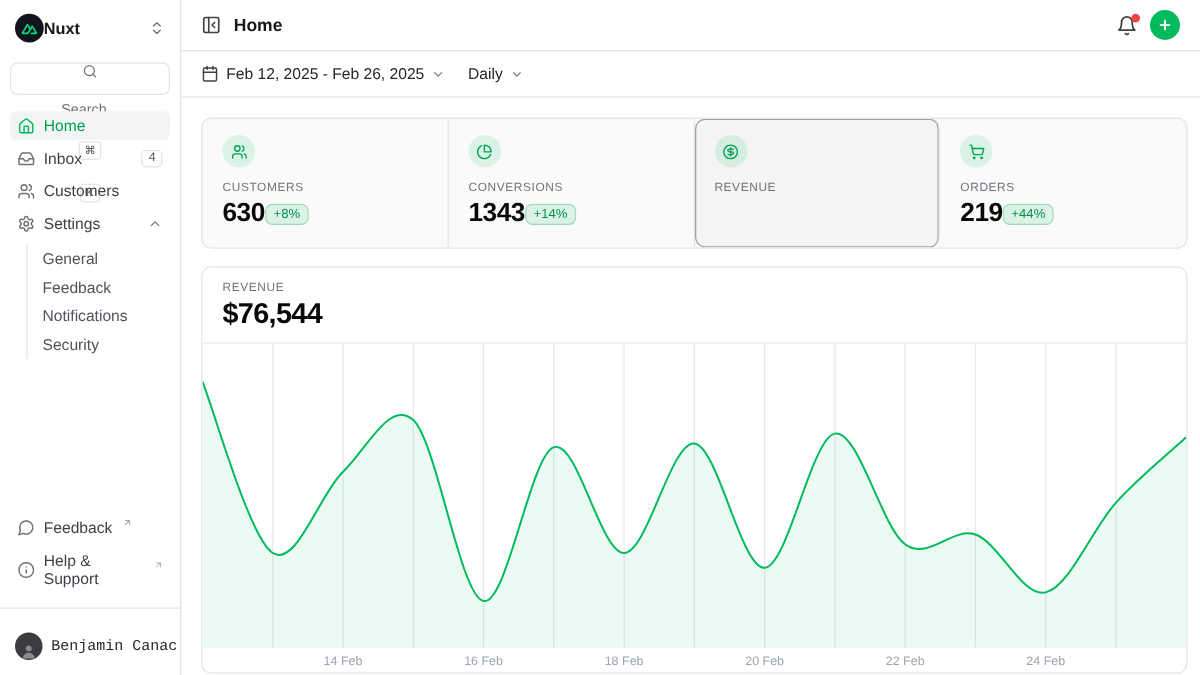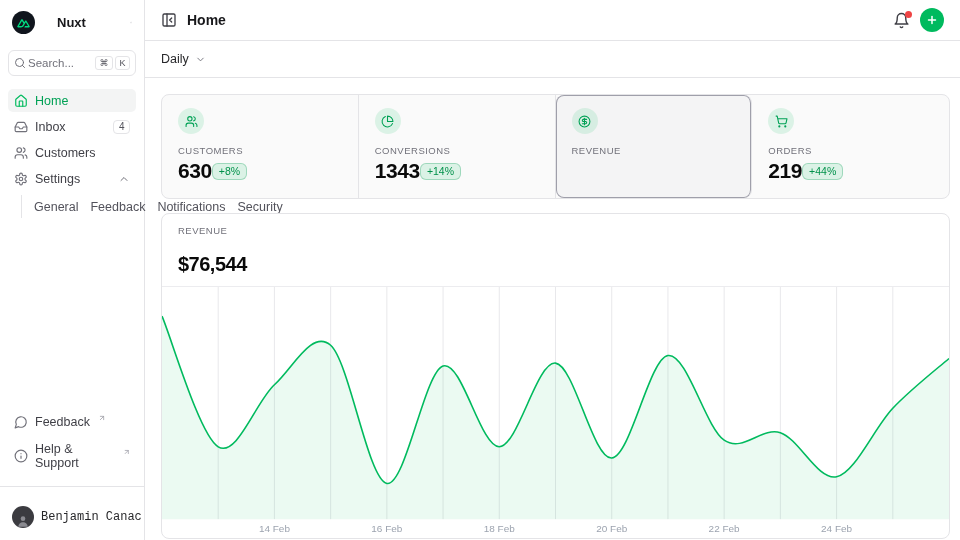--- a/index.html
+++ b/index.html
@@ -3,45 +3,45 @@
 <meta charset="utf-8">
 <style>
   * { margin:0; padding:0; box-sizing:border-box; }
   html,body { width:960px; height:540px; overflow:hidden; background:#fff;
     font-family:"Liberation Sans", sans-serif; color:#18181b; }
   .app { display:flex; width:960px; height:540px; }
 
   
   .sidebar { width:145px; min-width:145px; border-right:1px solid #e4e4e7;
     display:flex; flex-direction:column; padding:8px; background:#fff; }
-  .ws-btn { display:flex; align-items:center; gap:22px; padding:3px 4px; border-radius:6px; cursor:pointer;justify-content:space-between; }
+  .ws-btn { display:flex; align-items:center; gap:0; padding:3px 4px; border-radius:6px; cursor:pointer;justify-content:space-between; }
   .ws-logo { width:23px; height:23px; border-radius:50%; background:#10151d;
     display:flex; align-items:center; justify-content:center; flex:none; }
   .ws-logo svg { width:13px; height:11px; }
   .ws-name { font-size:13px; font-weight:700; color:#18181b; }
   .spacer { flex:1; }
   .updown { width:13px; height:13px; color:#71717a; }
 
   .search { margin-top:13px; height:26px; border:1px solid #e4e4e7; border-radius:6px;
-    display:flex; align-items:center; gap:2px; padding:0 5px; background:#fff; cursor:text; }
+    display:flex; align-items:center; gap:19px; padding:0 5px; background:#fff; cursor:text;flex-direction:column; }
   .search .mag { width:12px; height:12px; color:#71717a; flex:none; }
   .search .ph { font-size:11.5px; color:#71717a; flex:1; }
   .kbd { font-size:9px; color:#52525b; border:1px solid #e4e4e7; border-radius:3px;
     padding:1px 3.5px; background:#fff; line-height:1.2; }
 
   nav { margin-top:13px; display:flex; flex-direction:column; gap:3px; }
   .nav-item { height:23px; display:flex; align-items:center; gap:7px; padding:0 6px;
     border-radius:5px; font-size:12.5px; font-weight:500; color:#3f3f46; cursor:pointer; }
   .nav-item .nicon { width:14px; height:14px; color:#71717a; flex:none; }
   .nav-item.active { background:#f3f4f4; color:#00A155; }
   .nav-item.active .nicon { color:#00BA5E; }
   .count-badge { font-size:10px; color:#52525b; border:1px solid #e4e4e7; border-radius:4px;
     padding:0.5px 4.5px; background:#fff; }
   .chev { width:12px; height:12px; color:#71717a; }
-  .subnav { margin-left:13px; border-left:1px solid #e4e4e7; display:flex; flex-direction:row; margin-top:2px; }
+  .subnav { margin-left:13px; border-left:1px solid #e4e4e7; display:flex; flex-direction:column; margin-top:2px; }
   .subnav .sub-item { font-size:12.5px; color:#52525b; padding:4.5px 0 4.5px 12px; cursor:pointer; }
 
   .side-bottom { margin-top:auto; display:flex; flex-direction:column; gap:11px; }
   .link-arrow { width:8px; height:8px; color:#a1a1aa; margin-left:1px; transform:translateY(-4px); }
   .side-divider { border-top:1px solid #e4e4e7; margin:8px -8px 0 -8px; }
   .user-btn { display:flex; align-items:center; gap:7px; padding:8px 4px 4px 4px; cursor:pointer; }
   .avatar { width:22px; height:22px; border-radius:50%; background:#3b3b40; flex:none;
     display:flex; align-items:flex-end; justify-content:center; overflow:hidden; }
   .avatar svg { width:14px; height:14px; color:#8a8a90; }
   .user-name { font-size:12px; font-weight:500; color:#27272a; white-space:nowrap;font-family:Liberation Mono, monospace; }
@@ -83,21 +83,21 @@
     color:#71717a; }
   .stat-row { margin-top:3px; display:flex; align-items:center; gap:0; }
   .stat-value { font-size:21px; font-weight:700; letter-spacing:-0.4px; color:#0a0a0a; }
   .delta-badge { font-size:10.5px; font-weight:500; color:#00914A; background:rgba(0,186,94,0.12);
     box-shadow:inset 0 0 0 1px rgba(0,150,80,0.28); border-radius:6px; padding:2.5px 7px; }
 
   .chart-card { margin-top:14px; border:1px solid #e4e4e7; border-radius:8px; background:#fff;
     height:326px; display:flex; flex-direction:column; overflow:hidden; }
   .chart-head { padding:11px 16px 10px 16px; border-bottom:1px solid #ececef; }
   .chart-label { font-size:9.5px; font-weight:500; letter-spacing:0.5px; color:#71717a; }
-  .chart-total { margin-top:17px; font-size:20px; font-weight:700; letter-spacing:-0.5px; color:#0a0a0a; }
+  .chart-total { margin-top:1px; font-size:23px; font-weight:700; letter-spacing:-0.5px; color:#0a0a0a; }
   .chart-body { flex:1; position:relative; }
   .chart-body svg { position:absolute; inset:0; width:100%; height:100%; display:block; }
 </style>
 </head>
 <body>
 
 <div class="app">
 
   <aside class="sidebar">
 
@@ -232,20 +232,32 @@
       </button>
       <button class="plus-btn">
         <svg viewBox="0 0 24 24" fill="none" stroke="currentColor" stroke-width="3" stroke-linecap="round">
             <path d="M12 5v14"></path>
             <path d="M5 12h14"></path>
           </svg>
       </button>
     </header>
 
     <div class="toolbar">
+      <button class="tool-btn">
+        <svg class="cal" viewBox="0 0 24 24" fill="none" stroke="currentColor" stroke-width="2" stroke-linecap="round" stroke-linejoin="round">
+            <path d="M8 2v4"></path>
+            <path d="M16 2v4"></path>
+            <rect width="18" height="18" x="3" y="4" rx="2"></rect>
+            <path d="M3 10h18"></path>
+          </svg>
+        <span class="txt">Feb 12, 2025 - Feb 26, 2025</span>
+        <svg class="chev" viewBox="0 0 24 24" fill="none" stroke="currentColor" stroke-width="2" stroke-linecap="round" stroke-linejoin="round">
+            <path d="m6 9 6 6 6-6"></path>
+          </svg>
+      </button>
       <button class="tool-btn">
         <span class="txt">Daily</span>
         <svg class="chev" viewBox="0 0 24 24" fill="none" stroke="currentColor" stroke-width="2" stroke-linecap="round" stroke-linejoin="round">
             <path d="m6 9 6 6 6-6"></path>
           </svg>
       </button>
     </div>
 
     <div class="content">
 

